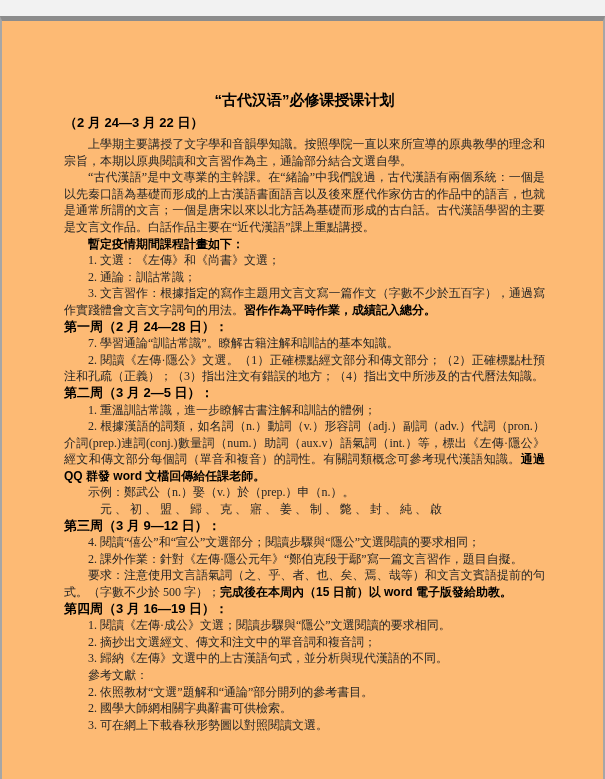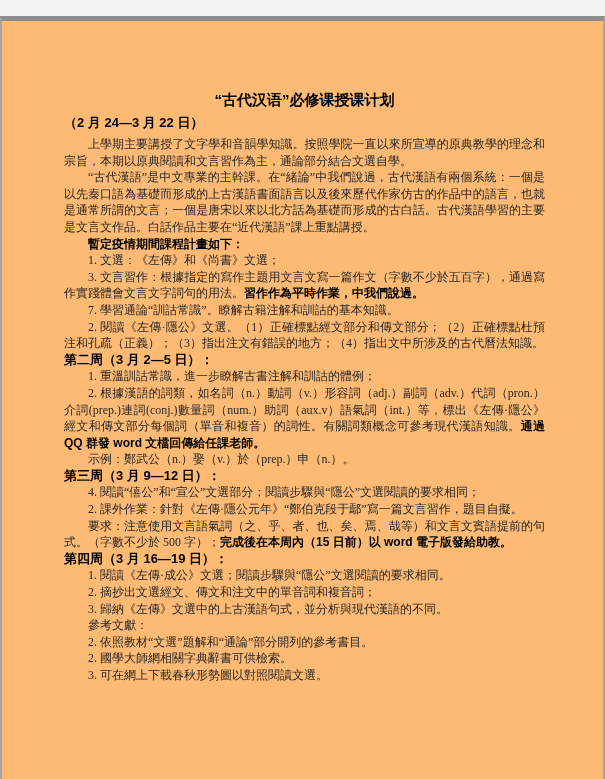--- a/index.html
+++ b/index.html
@@ -75,27 +75,30 @@
 <body>
 
 <div class="page-frame">
   <div class="content">
       <p class="p-title"><span class="run-b">“古代汉语”必修课授课计划</span></p>
       <p class="p-subtitle"><span class="run-b">（2 月 24—3 月 22 日）</span></p>
       <p class="p-body"><span>上學期主要講授了文字學和音韻學知識。按照學院一直以來所宣導的原典教學的理念和宗旨，本期以原典閱讀和文言習作為主，通論部分結合文選自學。</span></p>
       <p class="p-body"><span>“古代漢語”是中文專業的主幹課。在“緒論”中我們說過，古代漢語有兩個系統：一個是以先秦口語為基礎而形成的上古漢語書面語言以及後來歷代作家仿古的作品中的語言，也就是通常所謂的文言；一個是唐宋以來以北方話為基礎而形成的古白話。古代漢語學習的主要是文言文作品。白話作品主要在“近代漢語”課上重點講授。</span></p>
       <p class="p-plan"><span class="run-b">暫定疫情期間課程計畫如下：</span></p>
       <p class="p-item"><span>1. 文選：《左傳》和《尚書》文選；</span></p>
-      <p class="p-item"><span>3. 文言習作：根據指定的寫作主題用文言文寫一篇作文（字數不少於五百字），通過寫作實踐體會文言文字詞句的用法。</span><span class="run-b">習作作為平時作業，中我們說過。</span></p>
+      <p class="p-item"><span>2. 通論：訓詁常識；</span></p>
+      <p class="p-item"><span>3. 文言習作：根據指定的寫作主題用文言文寫一篇作文（字數不少於五百字），通過寫作實踐體會文言文字詞句的用法。</span><span class="run-b">習作作為平時作業，成績記入總分。</span></p>
+      <p class="p-week"><span class="run-b">第一周（2 月 24—28 日）：</span></p>
       <p class="p-item"><span>7. 學習通論“訓詁常識”。瞭解古籍注解和訓詁的基本知識。</span></p>
       <p class="p-item"><span>2. 閱讀《左傳·隱公》文選。（1）正確標點經文部分和傳文部分；（2）正確標點杜預注和孔疏（正義）；（3）指出注文有錯誤的地方；（4）指出文中所涉及的古代曆法知識。</span></p>
       <p class="p-week"><span class="run-b">第二周（3 月 2—5 日）：</span></p>
       <p class="p-item"><span>1. 重溫訓詁常識，進一步瞭解古書注解和訓詁的體例；</span></p>
       <p class="p-item"><span>2. 根據漢語的詞類，如名詞（n.）動詞（v.）形容詞（adj.）副詞（adv.）代詞（pron.）介詞(prep.)連詞(conj.)數量詞（num.）助詞（aux.v）語氣詞（int.）等，標出《左傳·隱公》經文和傳文部分每個詞（單音和複音）的詞性。有關詞類概念可參考現代漢語知識。</span><span class="run-b">通過 QQ 群發 word 文檔回傳給任課老師。</span></p>
       <p class="p-item"><span>示例：鄭武公（n.）娶（v.）於（prep.）申（n.）。</span></p>
+      <p class="p-chars"><span>元、初、盟、歸、克、寤、姜、制、斃、封、純、啟</span></p>
       <p class="p-week"><span class="run-b">第三周（3 月 9—12 日）：</span></p>
       <p class="p-item"><span>4. 閱讀“僖公”和“宣公”文選部分；閱讀步驟與“隱公”文選閱讀的要求相同；</span></p>
       <p class="p-item"><span>2. 課外作業：針對《左傳·隱公元年》“鄭伯克段于鄢”寫一篇文言習作，題目自擬。</span></p>
       <p class="p-item"><span>要求：注意使用文言語氣詞（之、乎、者、也、矣、焉、哉等）和文言文賓語提前的句式。（字數不少於 500 字）；</span><span class="run-b">完成後在本周內（15 日前）以 word 電子版發給助教。</span></p>
       <p class="p-week"><span class="run-b">第四周（3 月 16—19 日）：</span></p>
       <p class="p-item"><span>1. 閱讀《左傳·成公》文選；閱讀步驟與“隱公”文選閱讀的要求相同。</span></p>
       <p class="p-item"><span>2. 摘抄出文選經文、傳文和注文中的單音詞和複音詞；</span></p>
       <p class="p-item"><span>3. 歸納《左傳》文選中的上古漢語句式，並分析與現代漢語的不同。</span></p>
       <p class="p-item"><span>參考文獻：</span></p>
       <p class="p-item"><span>2. 依照教材“文選”題解和“通論”部分開列的參考書目。</span></p>

